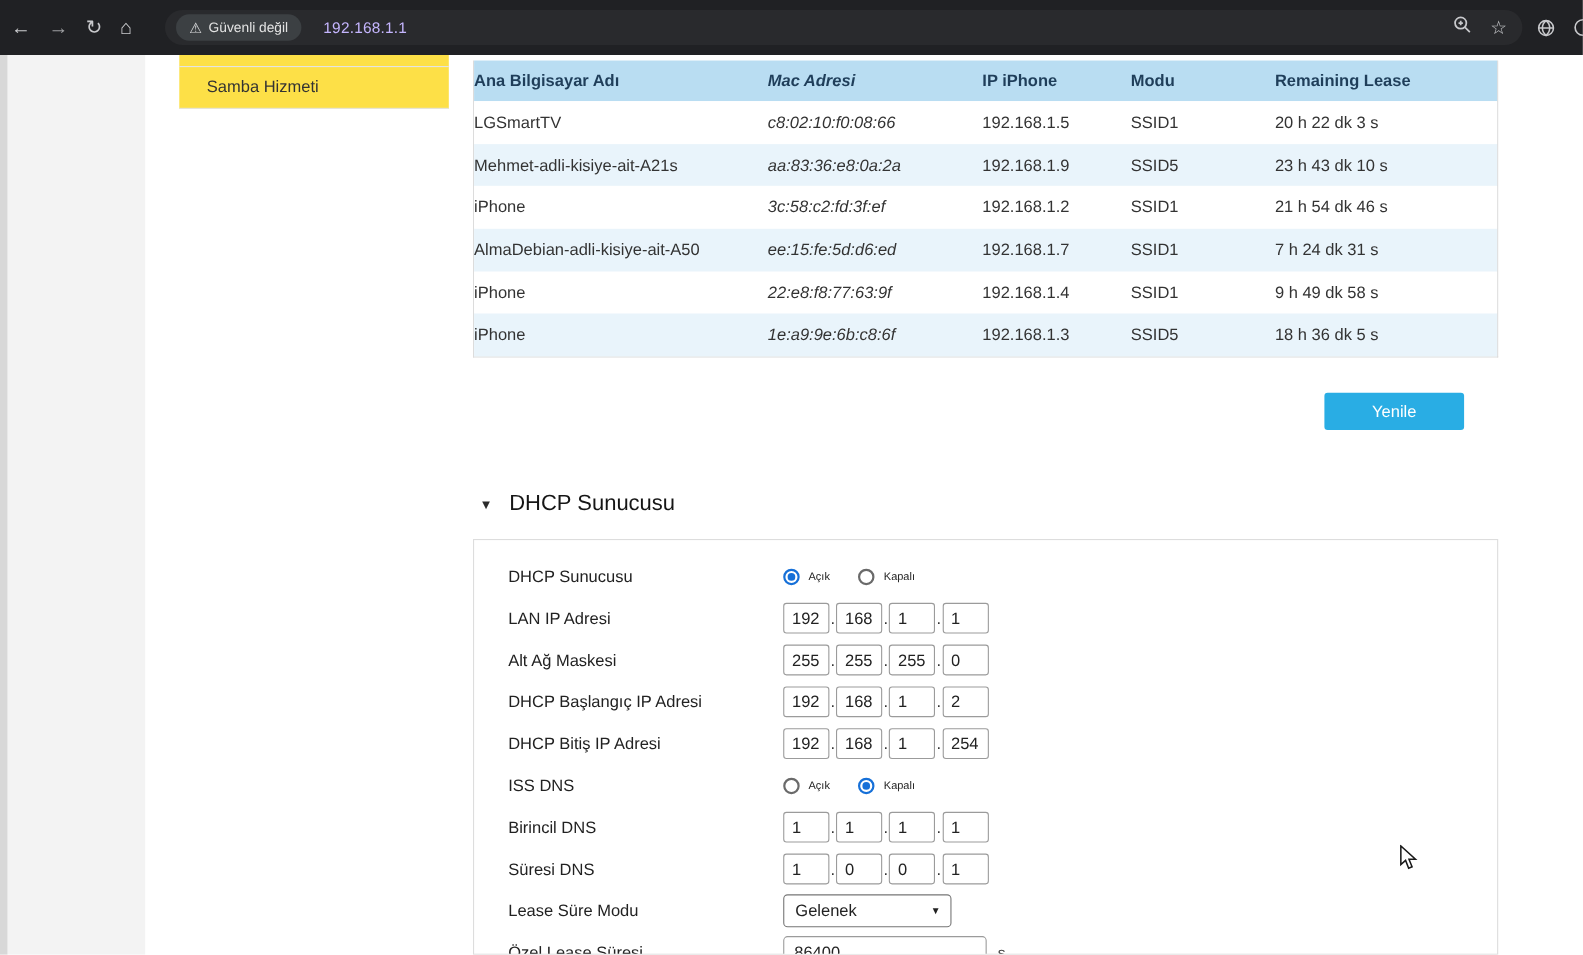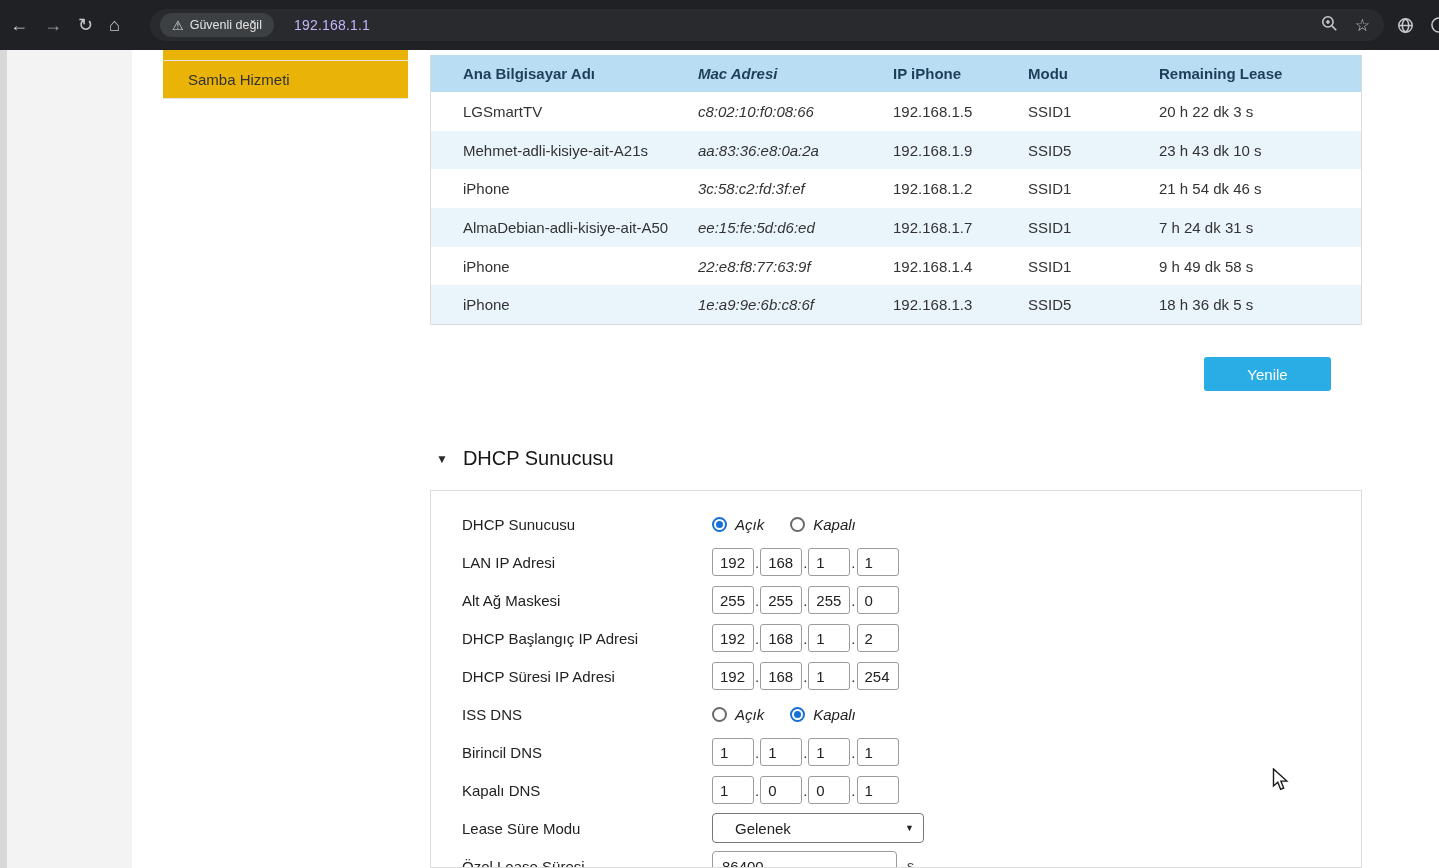--- a/index.html
+++ b/index.html
@@ -24,30 +24,30 @@
   .right-icons .ricon { margin-right:14px; cursor:pointer; display:flex; }
   .right-icons .cut { margin-right:-10px; }
   svg.lineicon { stroke:currentColor; fill:none; }
 
   
   .page { position:absolute; top:50px; left:0; width:1439px; height:818px; background:#fff; }
   .left-strip { position:absolute; left:0; top:0; width:7px; height:818px; background:#d8d8d8; }
   .left-gutter { position:absolute; left:7px; top:0; width:125px; height:818px; background:#f3f3f3; }
 
   
-  .sidebar { position:absolute; left:163px; top:0; width:245px; background:#eab308; }
+  .sidebar { position:absolute; left:163px; top:0; width:245px; background:#fde047; }
   .side-stub { height:11px; border-bottom:1px solid #e4e4e4; }
   .side-item { height:38px; display:flex; align-items:center; padding-left:25px; font-size:15px; color:#333; border-bottom:1px solid #e4e4e4; cursor:pointer; }
 
   
   .client-table { position:absolute; left:430px; top:5px; width:932px; border:1px solid #dcdcdc; border-top:none; background:#fff; }
   .thead { display:flex; align-items:center; height:37px; background:#b9ddf2; font-weight:bold; color:#1f3e5a; font-size:15px; }
   .trow { display:flex; align-items:center; height:38.7px; font-size:15px; color:#333; background:#fff; }
   .trow.alt { background:#e9f4fb; }
-  .cc1 { width:267px; padding-left:32px; }
+  .cc1 { width:267px; }
   .cc2 { width:195px;font-style:italic; }
   .cc3 { width:135px; }
   .cc4 { width:131px; }
   .cc5 { flex:1; }
 
   
   .yenile-btn { position:absolute; left:1204px; top:307px; width:127px; height:34px; background:#29ade4; color:#fff; border:none; border-radius:3px; font-size:15px; font-family:inherit; cursor:pointer; }
 
   
   .dhcp-head { position:absolute; left:436px; top:397px; display:flex; align-items:center; gap:15px; }
@@ -58,22 +58,22 @@
   .dhcp-panel { position:absolute; left:430px; top:440px; width:932px; height:378px; border:1px solid #ddd; background:#fff; padding-top:14px; overflow:hidden; }
   .frow { display:flex; align-items:center; height:38px; }
   .flabel { width:281px; padding-left:31px; font-size:15px; color:#222; }
   .fctrl { display:flex; align-items:center; }
   .octet { width:42px; height:28px; border:1px solid #9b9b9b; border-radius:3px; font-size:15px; font-family:inherit; padding:0 0 0 7px; color:#222; outline:none; background:#fff; }
   .dot { align-self:flex-end; margin:0 1px 6px; color:#333; font-size:15px; line-height:1; }
   .dot::after { content:"."; }
   .radio { width:15px; height:15px; border-radius:50%; border:2px solid #6a6a6a; display:inline-block; background:#fff; position:relative; cursor:pointer; flex:none; }
   .radio.checked { border-color:#1670d8; }
   .radio.checked::after { content:""; position:absolute; left:2px; top:2px; width:7px; height:7px; border-radius:50%; background:#1670d8; }
-  .radio-label { font-size:15px; color:#222; margin-left:8px; margin-right:26px;font-style:italic; }
-  .select-box { width:212px; height:30px; border:1px solid #767676; border-radius:4px; display:flex; align-items:center; padding-left:22px; font-size:15px; color:#222; position:relative; background:#fff; cursor:pointer; }
+  .radio-label { font-size:10px; color:#222; margin-left:8px; margin-right:26px; }
+  .select-box { width:153px; height:30px; border:1px solid #767676; border-radius:4px; display:flex; align-items:center; padding-left:10px; font-size:15px; color:#222; position:relative; background:#fff; cursor:pointer; }
   .select-box .chev { position:absolute; right:9px; top:50%; transform:translateY(-50%); font-size:9px; color:#222; line-height:1; }
   .lease-input { width:185px; height:30px; border:1px solid #9b9b9b; border-radius:4px; padding-left:9px; font-size:15px; font-family:inherit; color:#222; outline:none; background:#fff; }
   .lease-suffix { margin-left:10px; font-size:14px; color:#444; }
 
   
   .cursor { position:absolute; left:1272px; top:768px; z-index:99; pointer-events:none; }
 </style>
 </head>
 <body>
 
@@ -232,21 +232,21 @@
         <span class="dot"></span>
         <input class="octet" value="168" style="">
         <span class="dot"></span>
         <input class="octet" value="1" style="">
         <span class="dot"></span>
         <input class="octet" value="2" style="">
       </span>
     </div>
 
     <div class="frow">
-      <span class="flabel">DHCP Süresi IP Adresi</span>
+      <span class="flabel">DHCP Bitiş IP Adresi</span>
       <span class="fctrl">
         <input class="octet" value="192" style="">
         <span class="dot"></span>
         <input class="octet" value="168" style="">
         <span class="dot"></span>
         <input class="octet" value="1" style="">
         <span class="dot"></span>
         <input class="octet" value="254" style="">
       </span>
     </div>
@@ -268,21 +268,21 @@
         <span class="dot"></span>
         <input class="octet" value="1" style="">
         <span class="dot"></span>
         <input class="octet" value="1" style="">
         <span class="dot"></span>
         <input class="octet" value="1" style="">
       </span>
     </div>
 
     <div class="frow">
-      <span class="flabel">Kapalı DNS</span>
+      <span class="flabel">Süresi DNS</span>
       <span class="fctrl">
         <input class="octet" value="1" style="">
         <span class="dot"></span>
         <input class="octet" value="0" style="">
         <span class="dot"></span>
         <input class="octet" value="0" style="">
         <span class="dot"></span>
         <input class="octet" value="1" style="">
       </span>
     </div>

